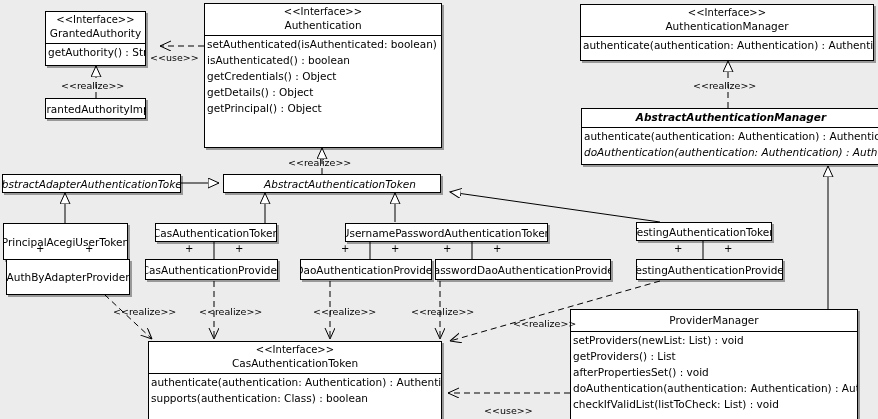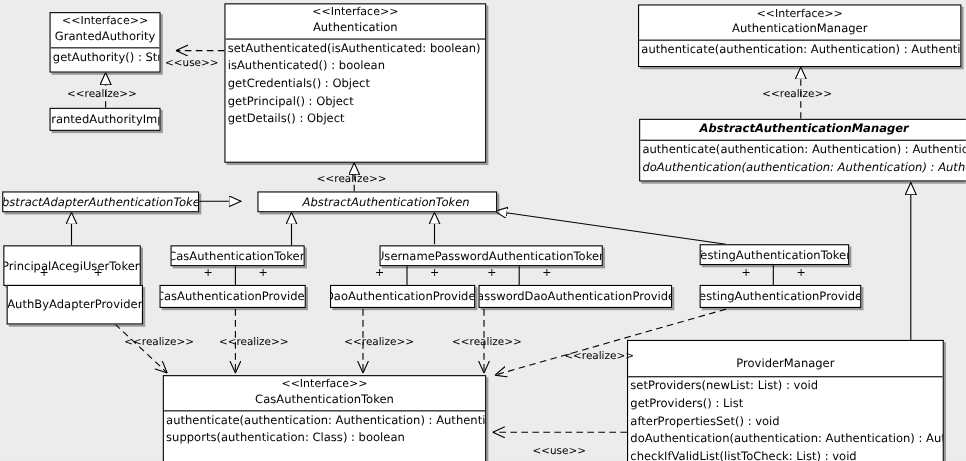--- a/index.html
+++ b/index.html
@@ -170,22 +170,22 @@
 
   <div class="uml" style="left:204px;top:3px;width:238px;height:145px;">
     <div class="hdr">
       <span class="stereo">&lt;&lt;Interface&gt;&gt;</span>
       <span class="cname">Authentication</span>
     </div>
     <div class="sep ops">
       <div class="op">setAuthenticated(isAuthenticated: boolean) : void</div>
       <div class="op">isAuthenticated() : boolean</div>
       <div class="op">getCredentials() : Object</div>
+      <div class="op">getDetails() : Object</div>
       <div class="op">getPrincipal() : Object</div>
-      <div class="op">getDetails() : Object</div>
     </div>
   </div>
 
   <div class="uml" style="left:580px;top:4px;width:294px;height:57px;">
     <div class="hdr">
       <span class="stereo">&lt;&lt;Interface&gt;&gt;</span>
       <span class="cname">AuthenticationManager</span>
     </div>
     <div class="sep ops">
       <div class="op">authenticate(authentication: Authentication) : Authentication</div>
@@ -199,21 +199,21 @@
     <div class="sep ops">
       <div class="op">authenticate(authentication: Authentication) : Authentication</div>
       <div class="op italic">doAuthentication(authentication: Authentication) : Authentication</div>
     </div>
   </div>
 
   <div class="uml simple italic" style="left:2px;top:174px;width:179px;height:19px;">
     <span>AbstractAdapterAuthenticationToken</span>
   </div>
 
-  <div class="uml simple italic" style="left:234px;top:174px;width:218px;height:19px;padding-left:16px;">
+  <div class="uml simple italic" style="left:223px;top:174px;width:218px;height:19px;padding-left:16px;">
     <span>AbstractAuthenticationToken</span>
   </div>
 
   <div class="uml simple" style="left:3px;top:223px;width:125px;height:37px;">
     <span>PrincipalAcegiUserToken</span>
   </div>
 
   <div class="uml simple" style="left:155px;top:223px;width:122px;height:19px;text-align:center;">
     <span>CasAuthenticationToken</span>
   </div>
@@ -251,21 +251,21 @@
       <span class="stereo">&lt;&lt;Interface&gt;&gt;</span>
       <span class="cname">CasAuthenticationToken</span>
     </div>
     <div class="sep ops">
       <div class="op">authenticate(authentication: Authentication) : Authentication</div>
       <div class="op">supports(authentication: Class) : boolean</div>
     </div>
   </div>
 
   <div class="uml" style="left:570px;top:309px;width:288px;height:114px;">
-    <div class="hdr" style="padding-top:15px;padding-bottom:4px;">
+    <div class="hdr" style="padding-top:4px;padding-bottom:4px;">
       <span class="cname">ProviderManager</span>
     </div>
     <div class="sep ops">
       <div class="op">setProviders(newList: List) : void</div>
       <div class="op">getProviders() : List</div>
       <div class="op">afterPropertiesSet() : void</div>
       <div class="op">doAuthentication(authentication: Authentication) : Authentication</div>
       <div class="op">checkIfValidList(listToCheck: List) : void</div>
     </div>
   </div>

